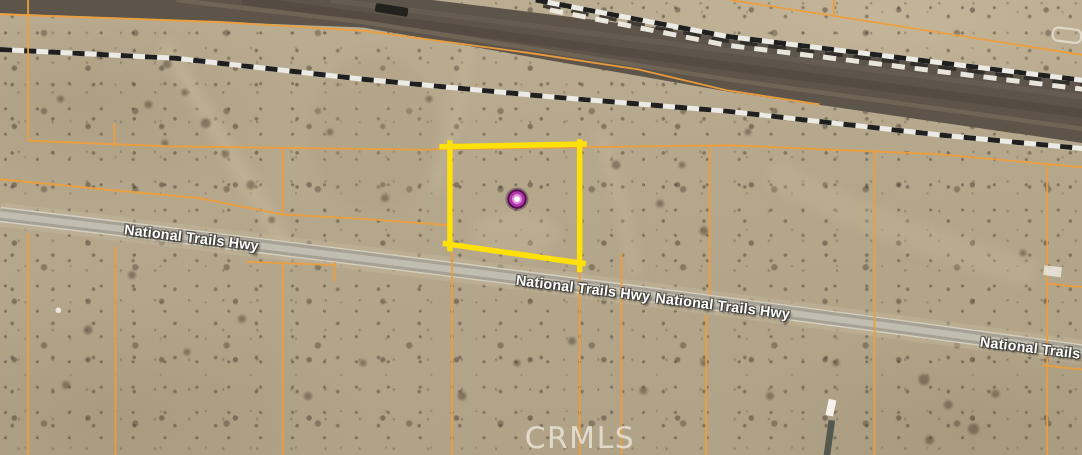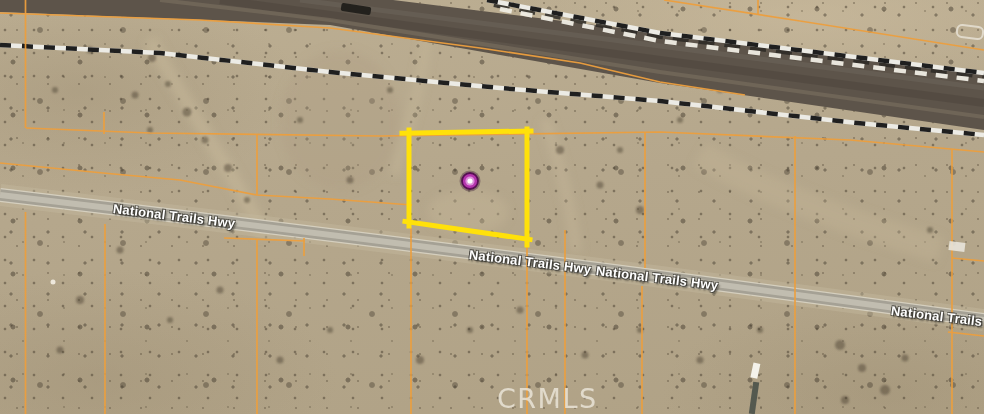--- a/index.html
+++ b/index.html
@@ -44,21 +44,20 @@
   .lbl1{left:114px;top:201px;}
   .lbl2{left:470px;top:247px;}
   .lbl3{left:597px;top:263px;}
   .lbl4{left:892px;top:303px;}
   
   .watermark{
     position:absolute;left:477px;top:383px;
     font-family:"DejaVu Sans","Liberation Sans",sans-serif;
     font-size:27px;font-weight:400;letter-spacing:1.5px;
     color:rgba(236,231,219,.82);
-    margin-left:20px;
   }
 </style>
 </head>
 <body>
 
 <div class="screen">
 
   <div class="desert"></div>
   <div class="speckles"></div>
 

